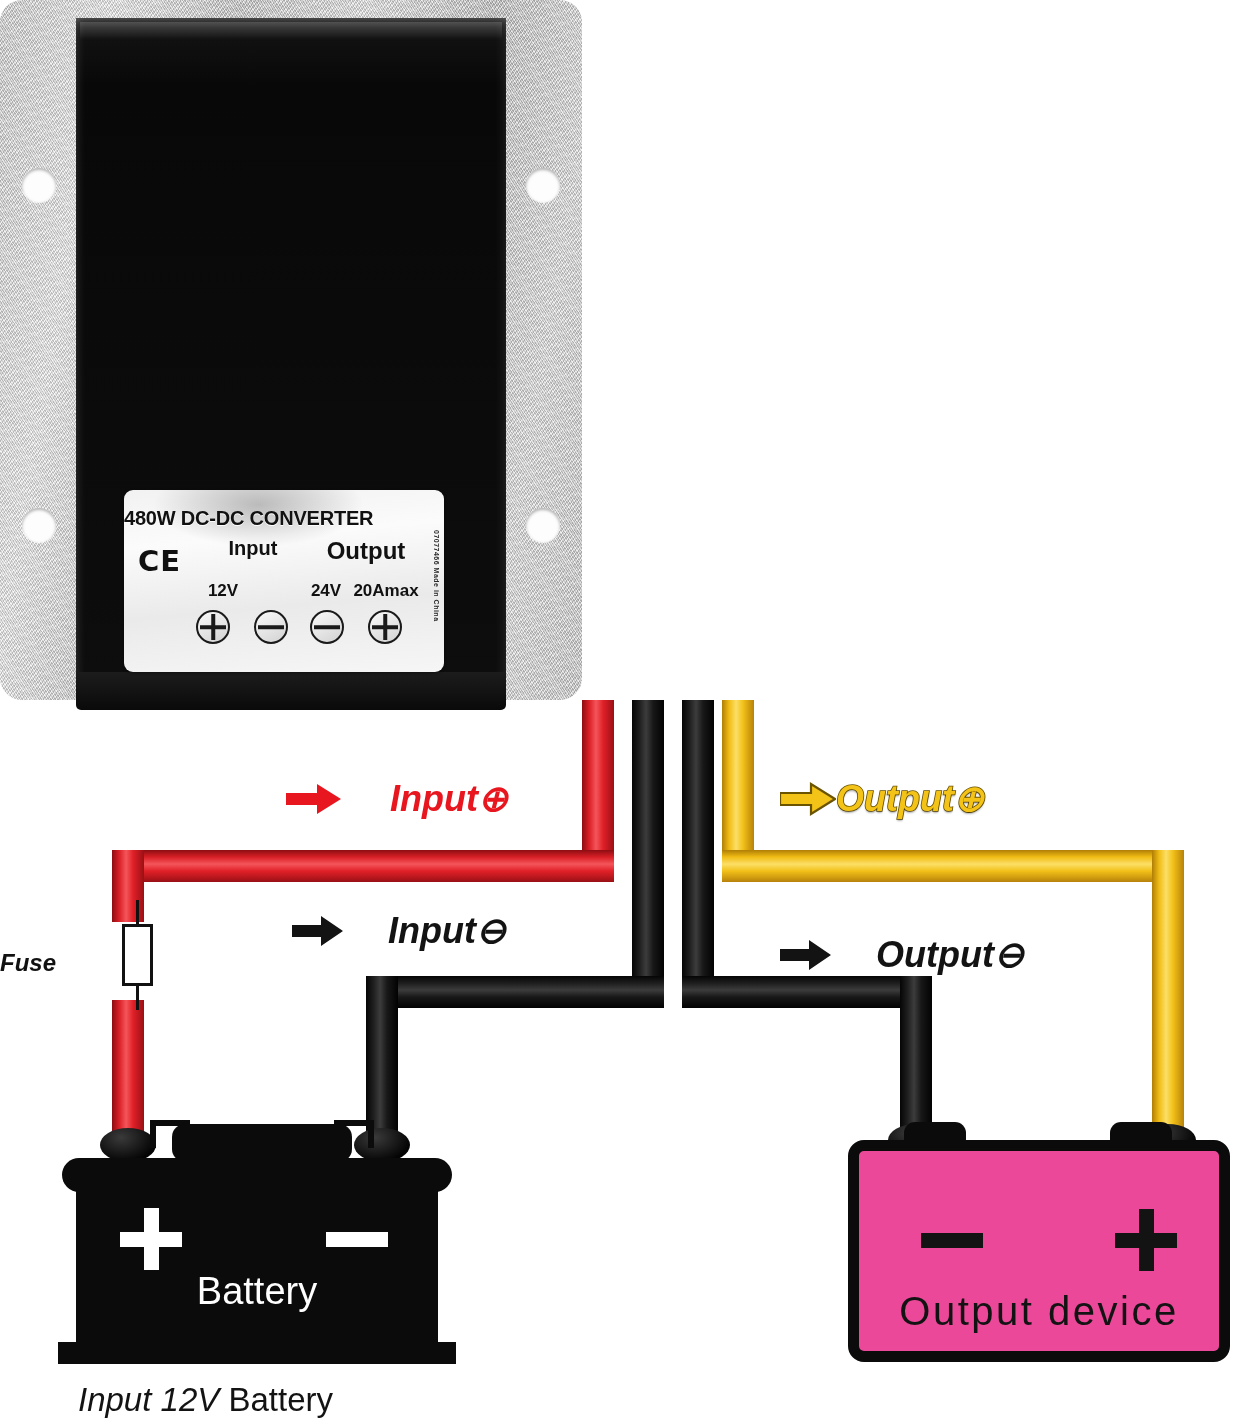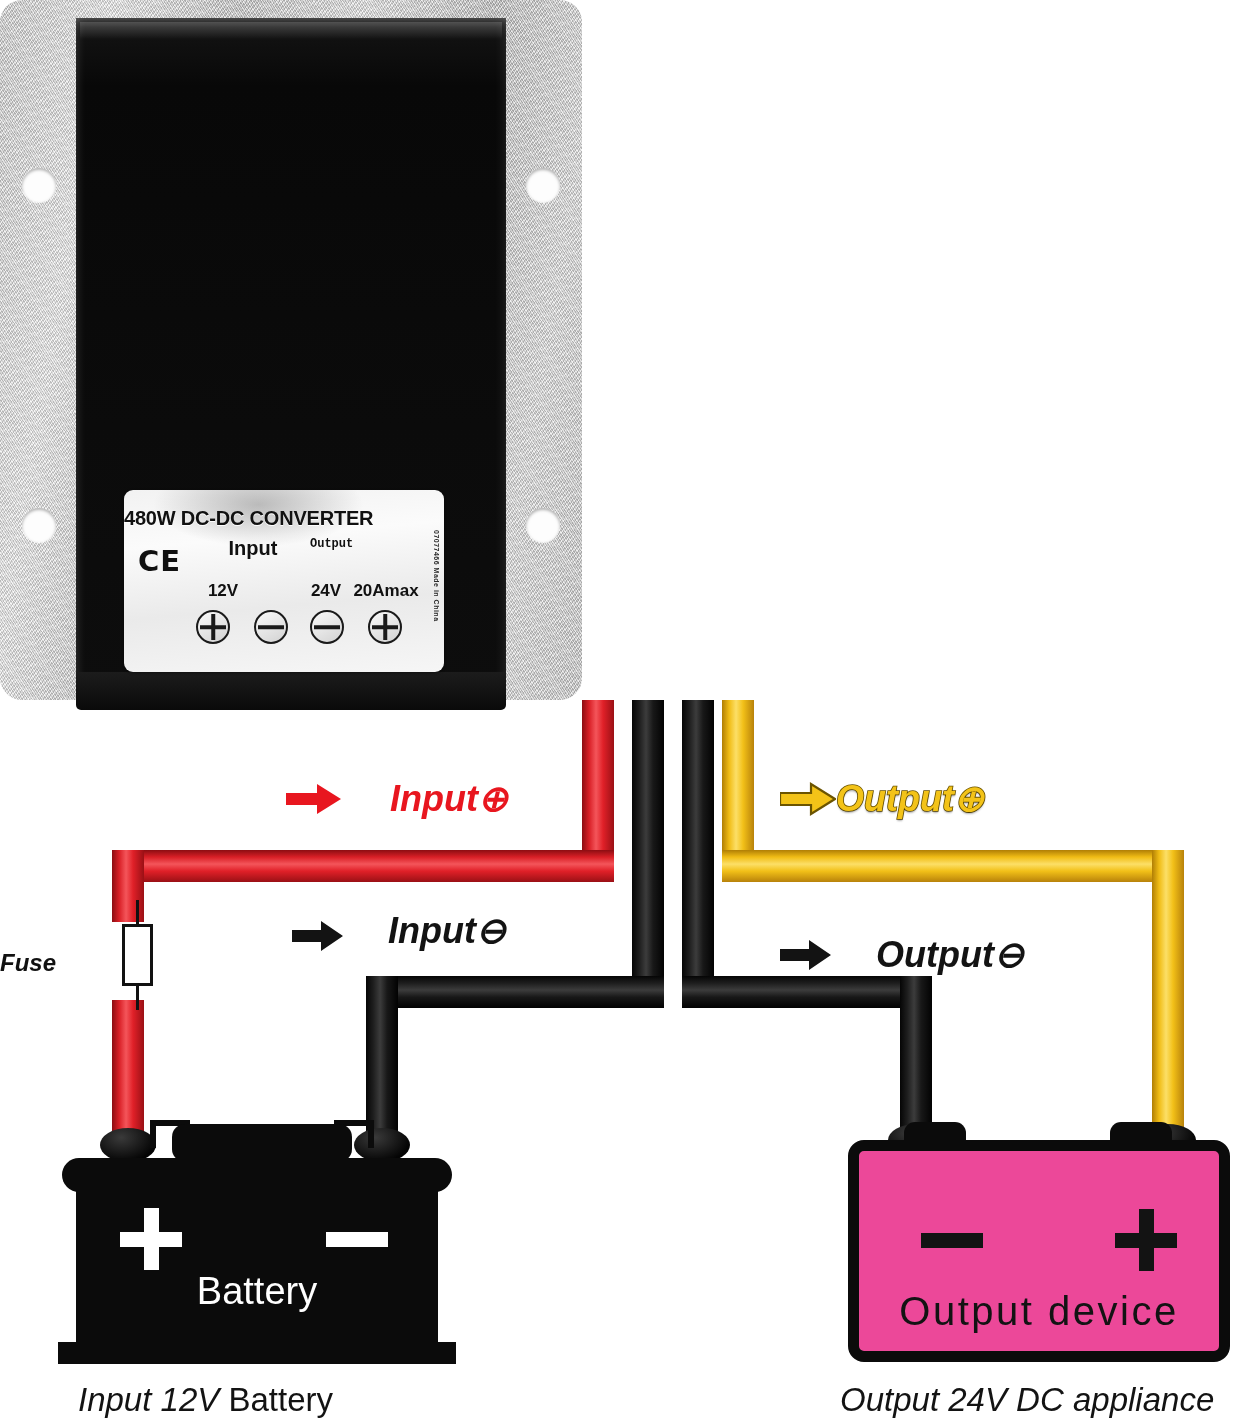--- a/index.html
+++ b/index.html
@@ -106,22 +106,22 @@
   }
   #label-input-word {
     position: absolute;
     left: 74px; top: 47px;
     width: 110px; text-align: center;
     font-size: 20px; font-weight: bold; color: #111;
   }
   #label-output-word {
     position: absolute;
     left: 186px; top: 47px;
-    width: 112px; 
-    font-size: 12px; font-weight: bold; color: #111; font-family: Liberation Mono, monospace;
+    width: 112px; text-align: center;
+    font-size: 24px; font-weight: bold; color: #111;
   }
   #label-12v {
     position: absolute;
     left: 66px; top: 91px;
     width: 66px; text-align: center;
     font-size: 17px; font-weight: bold; color: #111;
   }
   #label-24v {
     position: absolute;
     left: 178px; top: 91px;
@@ -225,21 +225,21 @@
   .arrow-svg { display: block; }
   #annot-input-plus  { left: 286px; top: 778px; }
   #annot-input-plus .txt { color: #e8161f; margin-left: 48px; }
   #annot-output-plus { left: 780px; top: 778px; }
   #annot-output-plus .txt {
     color: #f3c318; 
     -webkit-text-stroke: 1.6px #6b5400;
     paint-order: stroke fill;
     text-shadow: 0 2px 2px rgba(0,0,0,.30);
   }
-  #annot-input-minus { left: 292px; top: 910px; align-items: flex-end; }
+  #annot-input-minus { left: 292px; top: 910px; }
   #annot-input-minus .txt { color: #131313; margin-left: 44px; }
   #annot-output-minus{ left: 780px; top: 934px; }
   #annot-output-minus .txt { color: #131313; margin-left: 44px; }
 
   
   #battery-group { position: absolute; left: 62px; top: 1110px; width: 390px; height: 260px; }
   #battery-handle {
     position: absolute; left: 110px; top: 14px;
     width: 180px; height: 38px;
     background: #0b0b0b;
@@ -462,15 +462,14 @@
     <div id="device-box">
       <div id="device-minus"></div>
       <div id="device-plus"></div>
       <div id="device-text">Output device</div>
     </div>
   </div>
 
   <div class="caption" id="caption-left">
     <span class="ital">Input 12V</span><span>&nbsp;</span><span class="upright">Battery</span>
   </div>
-  <div class="caption ital" id="caption-right" style="font-style:italic;">Output 24V DC appliance</div>
 
 </div>
 
 </body></html>

